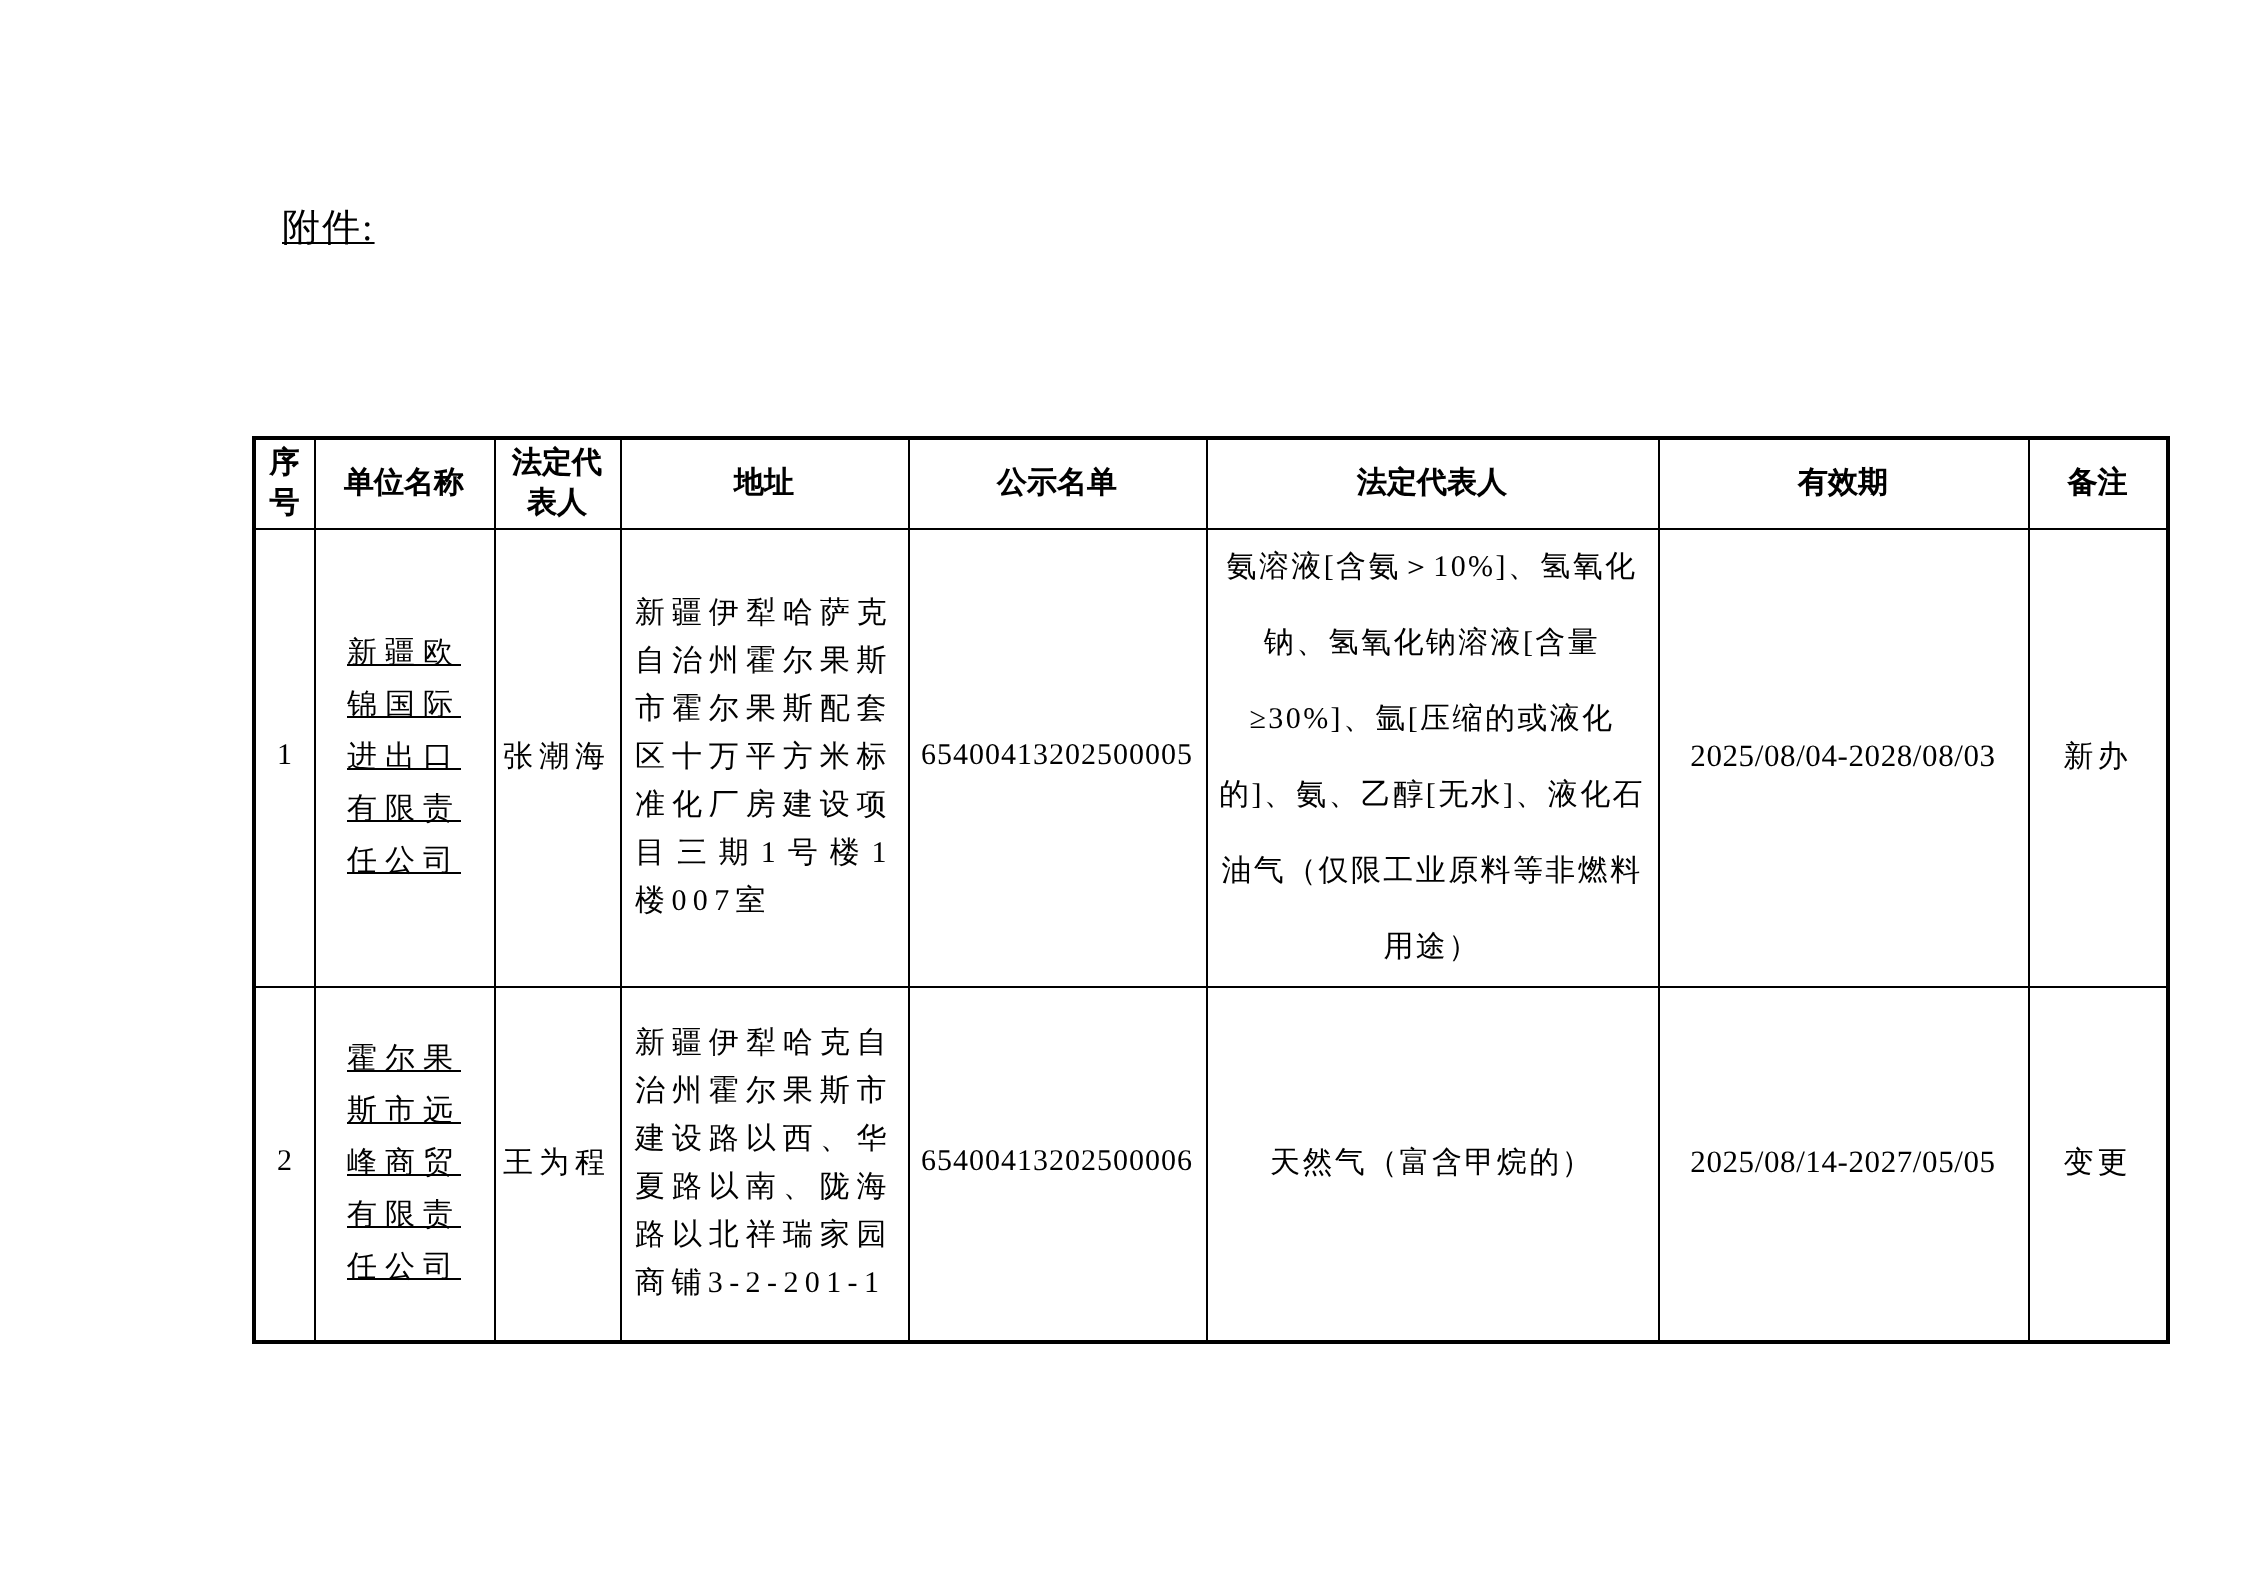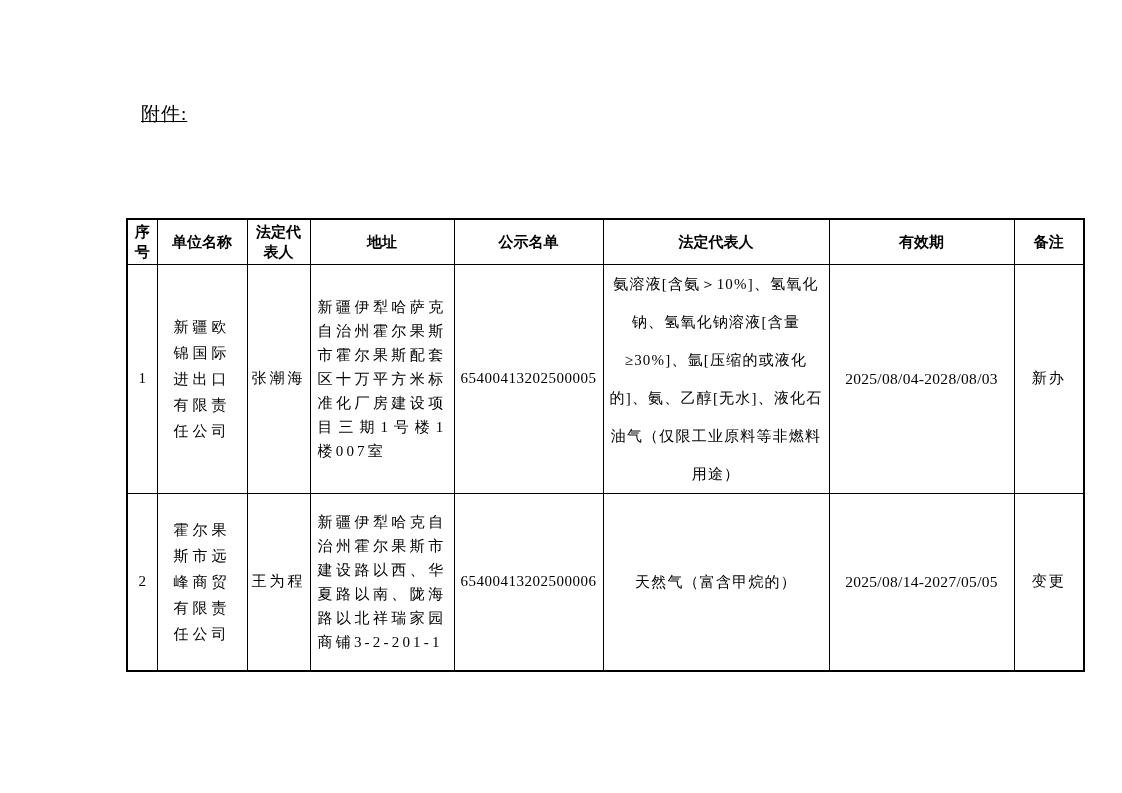--- a/index.html
+++ b/index.html
@@ -68,20 +68,21 @@
     font-size: 15px;
     text-align: center;
     vertical-align: middle;
     padding: 2px 3px;
   }
   td.c-seq { font-size: 15px; }
   td.c-company {
     letter-spacing: 4px;
     line-height: 26px;
     padding: 0 8px;
+    text-decoration: underline;
   }
   td.c-rep { letter-spacing: 3px; margin-left: 12px; }
   td.c-address {
     text-align: justify;
     text-justify: inter-ideograph;
     letter-spacing: 3.2px;
     line-height: 24px;
     padding: 16px 7px;
     vertical-align: middle;
   }

